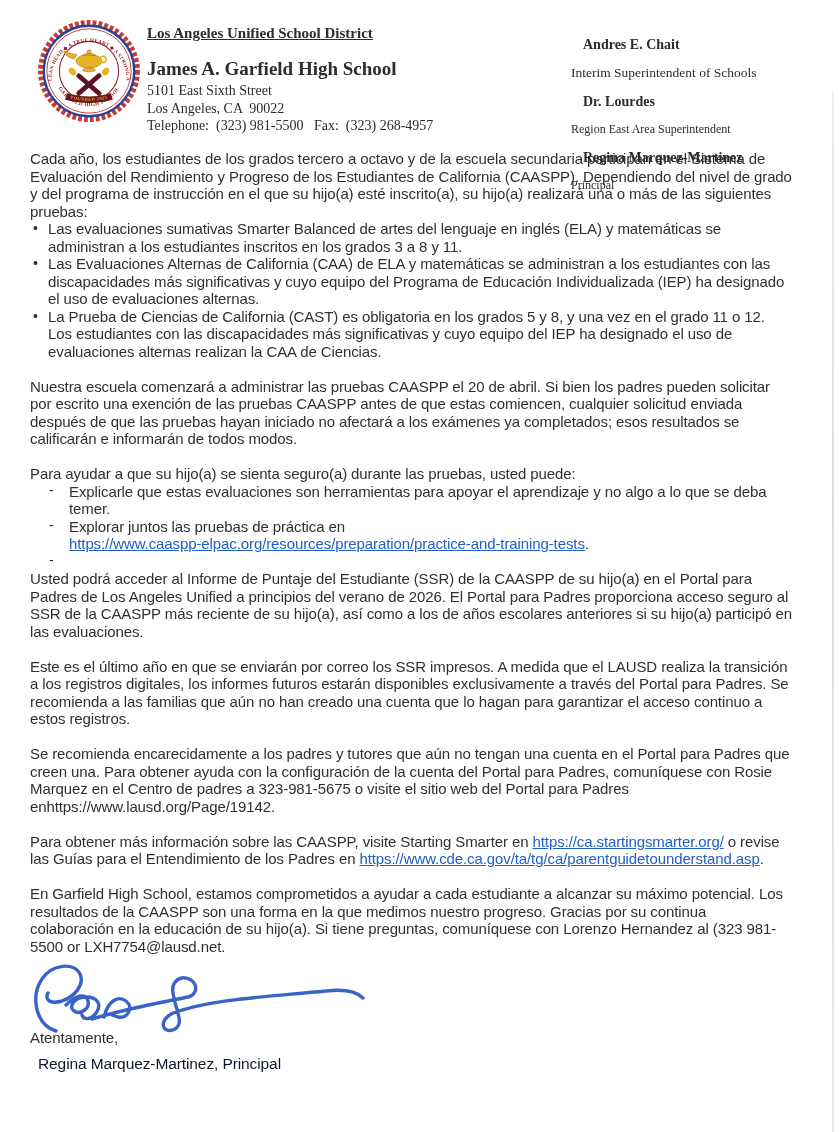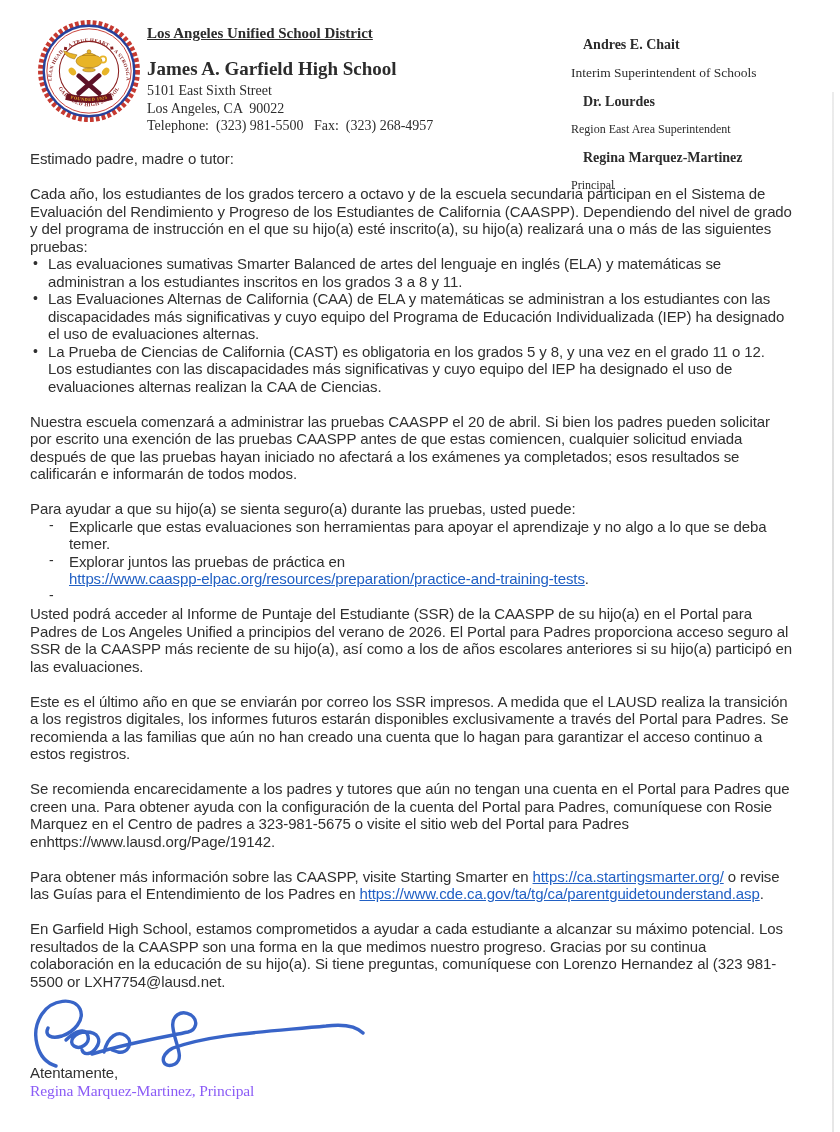--- a/index.html
+++ b/index.html
@@ -31,21 +31,21 @@
   ul.bullets .marker{position:absolute;left:3px;top:0;font-size:14px;}
   ul.dashes{list-style:none;margin:0 0 17.5px 0;padding:0;}
   ul.dashes li{position:relative;padding-left:39px;margin:0;}
   ul.dashes .marker{position:absolute;left:19px;top:-1px;font-size:14px;}
   a.link{color:#2160c4;text-decoration:underline;cursor:pointer;}
 
   
   .sig-block{position:relative;margin-top:0;height:118px;}
   .signature-svg{position:absolute;left:-8px;top:2px;pointer-events:none;}
   .signoff{position:absolute;left:0;top:74px;margin:0;}
-  .signer{position:absolute;left:0;top:92px;margin:0;font-family:Liberation Serif, serif;font-size:15.5px;color:#8b5cf6;}
+  .signer{position:absolute;left:0;top:92px;margin:8px;font-family:Liberation Sans, sans-serif;font-size:15.5px;color:#0f172a;}
 
   
   .scan-line{position:absolute;right:6px;top:92px;bottom:0;width:2px;
     background:linear-gradient(180deg,#ececec,#dedede 40%,#e7e7e7);}
 </style>
 </head>
 <body>
 
 <div class="page">
 
@@ -103,21 +103,20 @@
     <p class="official-name">Andres E. Chait</p>
     <p class="official-title">Interim Superintendent of Schools</p>
     <p class="official-name">Dr. Lourdes</p>
     <p class="official-title small">Region East Area Superintendent</p>
     <p class="official-name">Regina Marquez-Martinez</p>
     <p class="official-title small">Principal</p>
   </div>
 
   <div class="letter-body">
 
-    <p class="para">Estimado padre, madre o tutor:</p>
 
     <p class="para tight">Cada año, los estudiantes de los grados tercero a octavo y de la escuela secundaria participan en el Sistema de Evaluación del Rendimiento y Progreso de los Estudiantes de California (CAASPP). Dependiendo del nivel de grado y del programa de instrucción en el que su hijo(a) esté inscrito(a), su hijo(a) realizará una o más de las siguientes pruebas:</p>
 
     <ul class="bullets">
       <li>
         <span class="marker">•</span>
         <span>Las evaluaciones sumativas Smarter Balanced de artes del lenguaje en inglés (ELA) y matemáticas se administran a los estudiantes inscritos en los grados 3 a 8 y 11.</span>
       </li>
       <li>
         <span class="marker">•</span>

